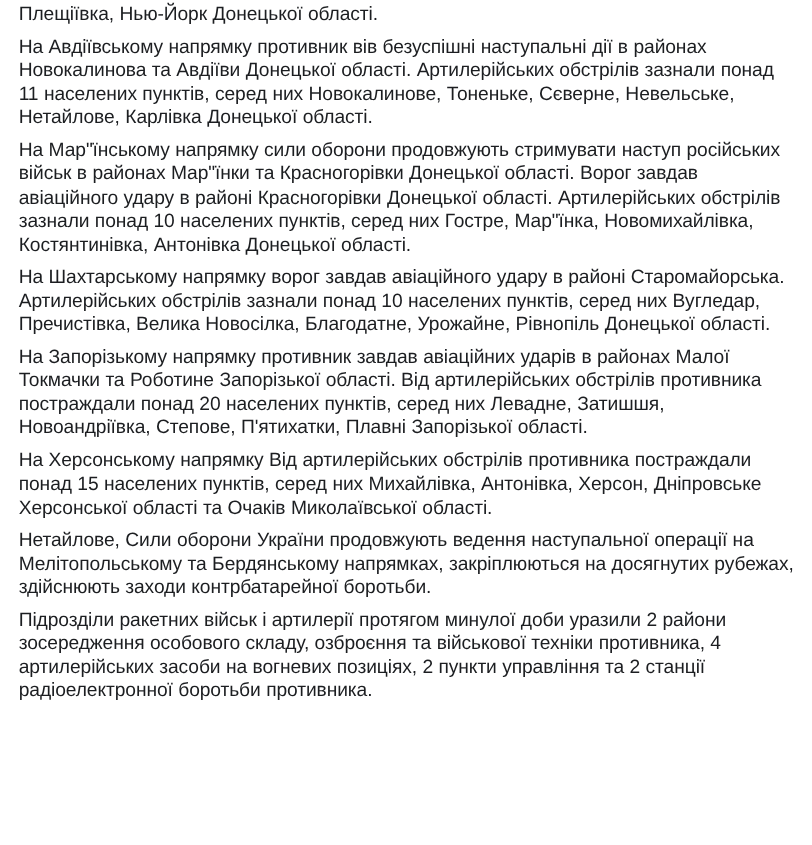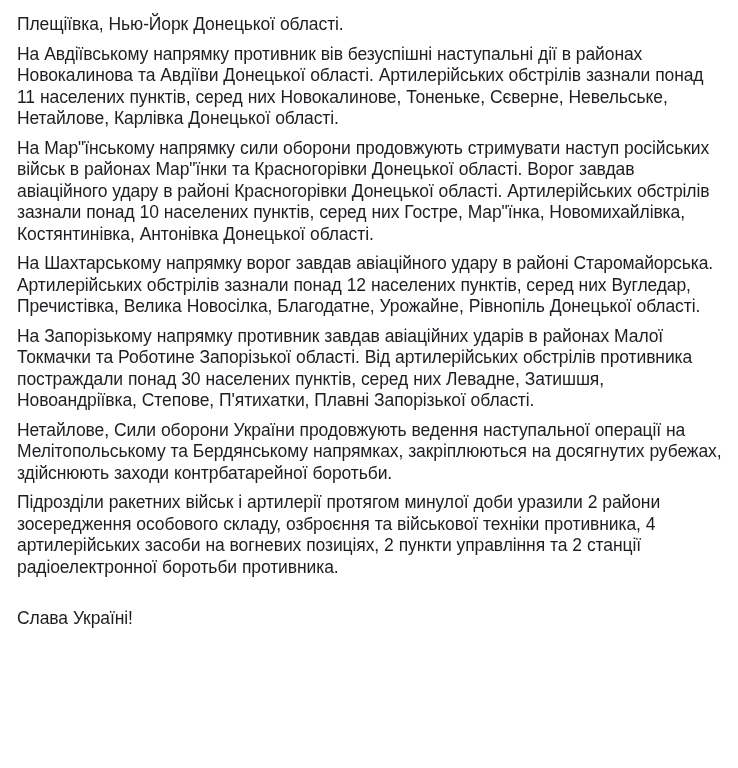--- a/index.html
+++ b/index.html
@@ -9,40 +9,41 @@
   }
   body {
     width: 738px;
     height: 768px;
     overflow: hidden;
     box-sizing: border-box;
   }
   .post-text {
     box-sizing: border-box;
     width: 738px;
-    padding: 14px 13px 0 17px;
+    padding: 2px 13px 0 17px;
     font-family: "Liberation Sans", "DejaVu Sans", sans-serif;
     font-size: 17.5px;
     line-height: 21.5px;
     color: #1c1e21;
     letter-spacing: -0.1px;
     word-spacing: 0.2px;
   }
   .post-text p {
     margin: 0 0 8px 0;
     padding: 0;
   }
 </style>
 </head>
 <body style="background: rgb(255, 255, 255);">
 
 <main class="post-text" style="color: rgb(28, 30, 33);">
   <div id="paragraphs">
       <p><span>Плещіївка, Нью-Йорк Донецької області.</span></p>
       <p><span>На Авдіївському напрямку противник вів безуспішні наступальні дії в районах Новокалинова та Авдіїви Донецької області. Артилерійських обстрілів зазнали понад 11 населених пунктів, серед них Новокалинове, Тоненьке, Сєверне, Невельське, Нетайлове, Карлівка Донецької області.</span></p>
       <p><span>На Мар"їнському напрямку сили оборони продовжують стримувати наступ російських військ в районах Мар"їнки та Красногорівки Донецької області. Ворог завдав авіаційного удару в районі Красногорівки Донецької області. Артилерійських обстрілів зазнали понад 10 населених пунктів, серед них Гостре, Мар"їнка, Новомихайлівка, Костянтинівка, Антонівка Донецької області.</span></p>
-      <p><span>На Шахтарському напрямку ворог завдав авіаційного удару в районі Старомайорська. Артилерійських обстрілів зазнали понад 12 населених пунктів, серед них Вугледар, Пречистівка, Велика Новосілка, Благодатне, Урожайне, Рівнопіль Донецької області.</span></p>
-      <p><span>На Запорізькому напрямку противник завдав авіаційних ударів в районах Малої Токмачки та Роботине Запорізької області. Від артилерійських обстрілів противника постраждали понад 30 населених пунктів, серед них Левадне, Затишшя, Новоандріївка, Степове, П'ятихатки, Плавні Запорізької області.</span></p>
+      <p><span>На Шахтарському напрямку ворог завдав авіаційного удару в районі Старомайорська. Артилерійських обстрілів зазнали понад 10 населених пунктів, серед них Вугледар, Пречистівка, Велика Новосілка, Благодатне, Урожайне, Рівнопіль Донецької області.</span></p>
+      <p><span>На Запорізькому напрямку противник завдав авіаційних ударів в районах Малої Токмачки та Роботине Запорізької області. Від артилерійських обстрілів противника постраждали понад 20 населених пунктів, серед них Левадне, Затишшя, Новоандріївка, Степове, П'ятихатки, Плавні Запорізької області.</span></p>
+      <p><span>На Херсонському напрямку Від артилерійських обстрілів противника постраждали понад 15 населених пунктів, серед них Михайлівка, Антонівка, Херсон, Дніпровське Херсонської області та Очаків Миколаївської області.</span></p>
       <p><span>Нетайлове, Сили оборони України продовжують ведення наступальної операції на Мелітопольському та Бердянському напрямках, закріплюються на досягнутих рубежах, здійснюють заходи контрбатарейної боротьби.</span></p>
       <p><span>Підрозділи ракетних військ і артилерії протягом минулої доби уразили 2 райони зосередження особового складу, озброєння та військової техніки противника, 4 артилерійських засоби на вогневих позиціях, 2 пункти управління та 2 станції радіоелектронної боротьби противника.</span></p>
-      <p><br><span>Слава Україні!</span></p>
+      <p><br></p>
     </div>
 </main>
 
 </body></html>

